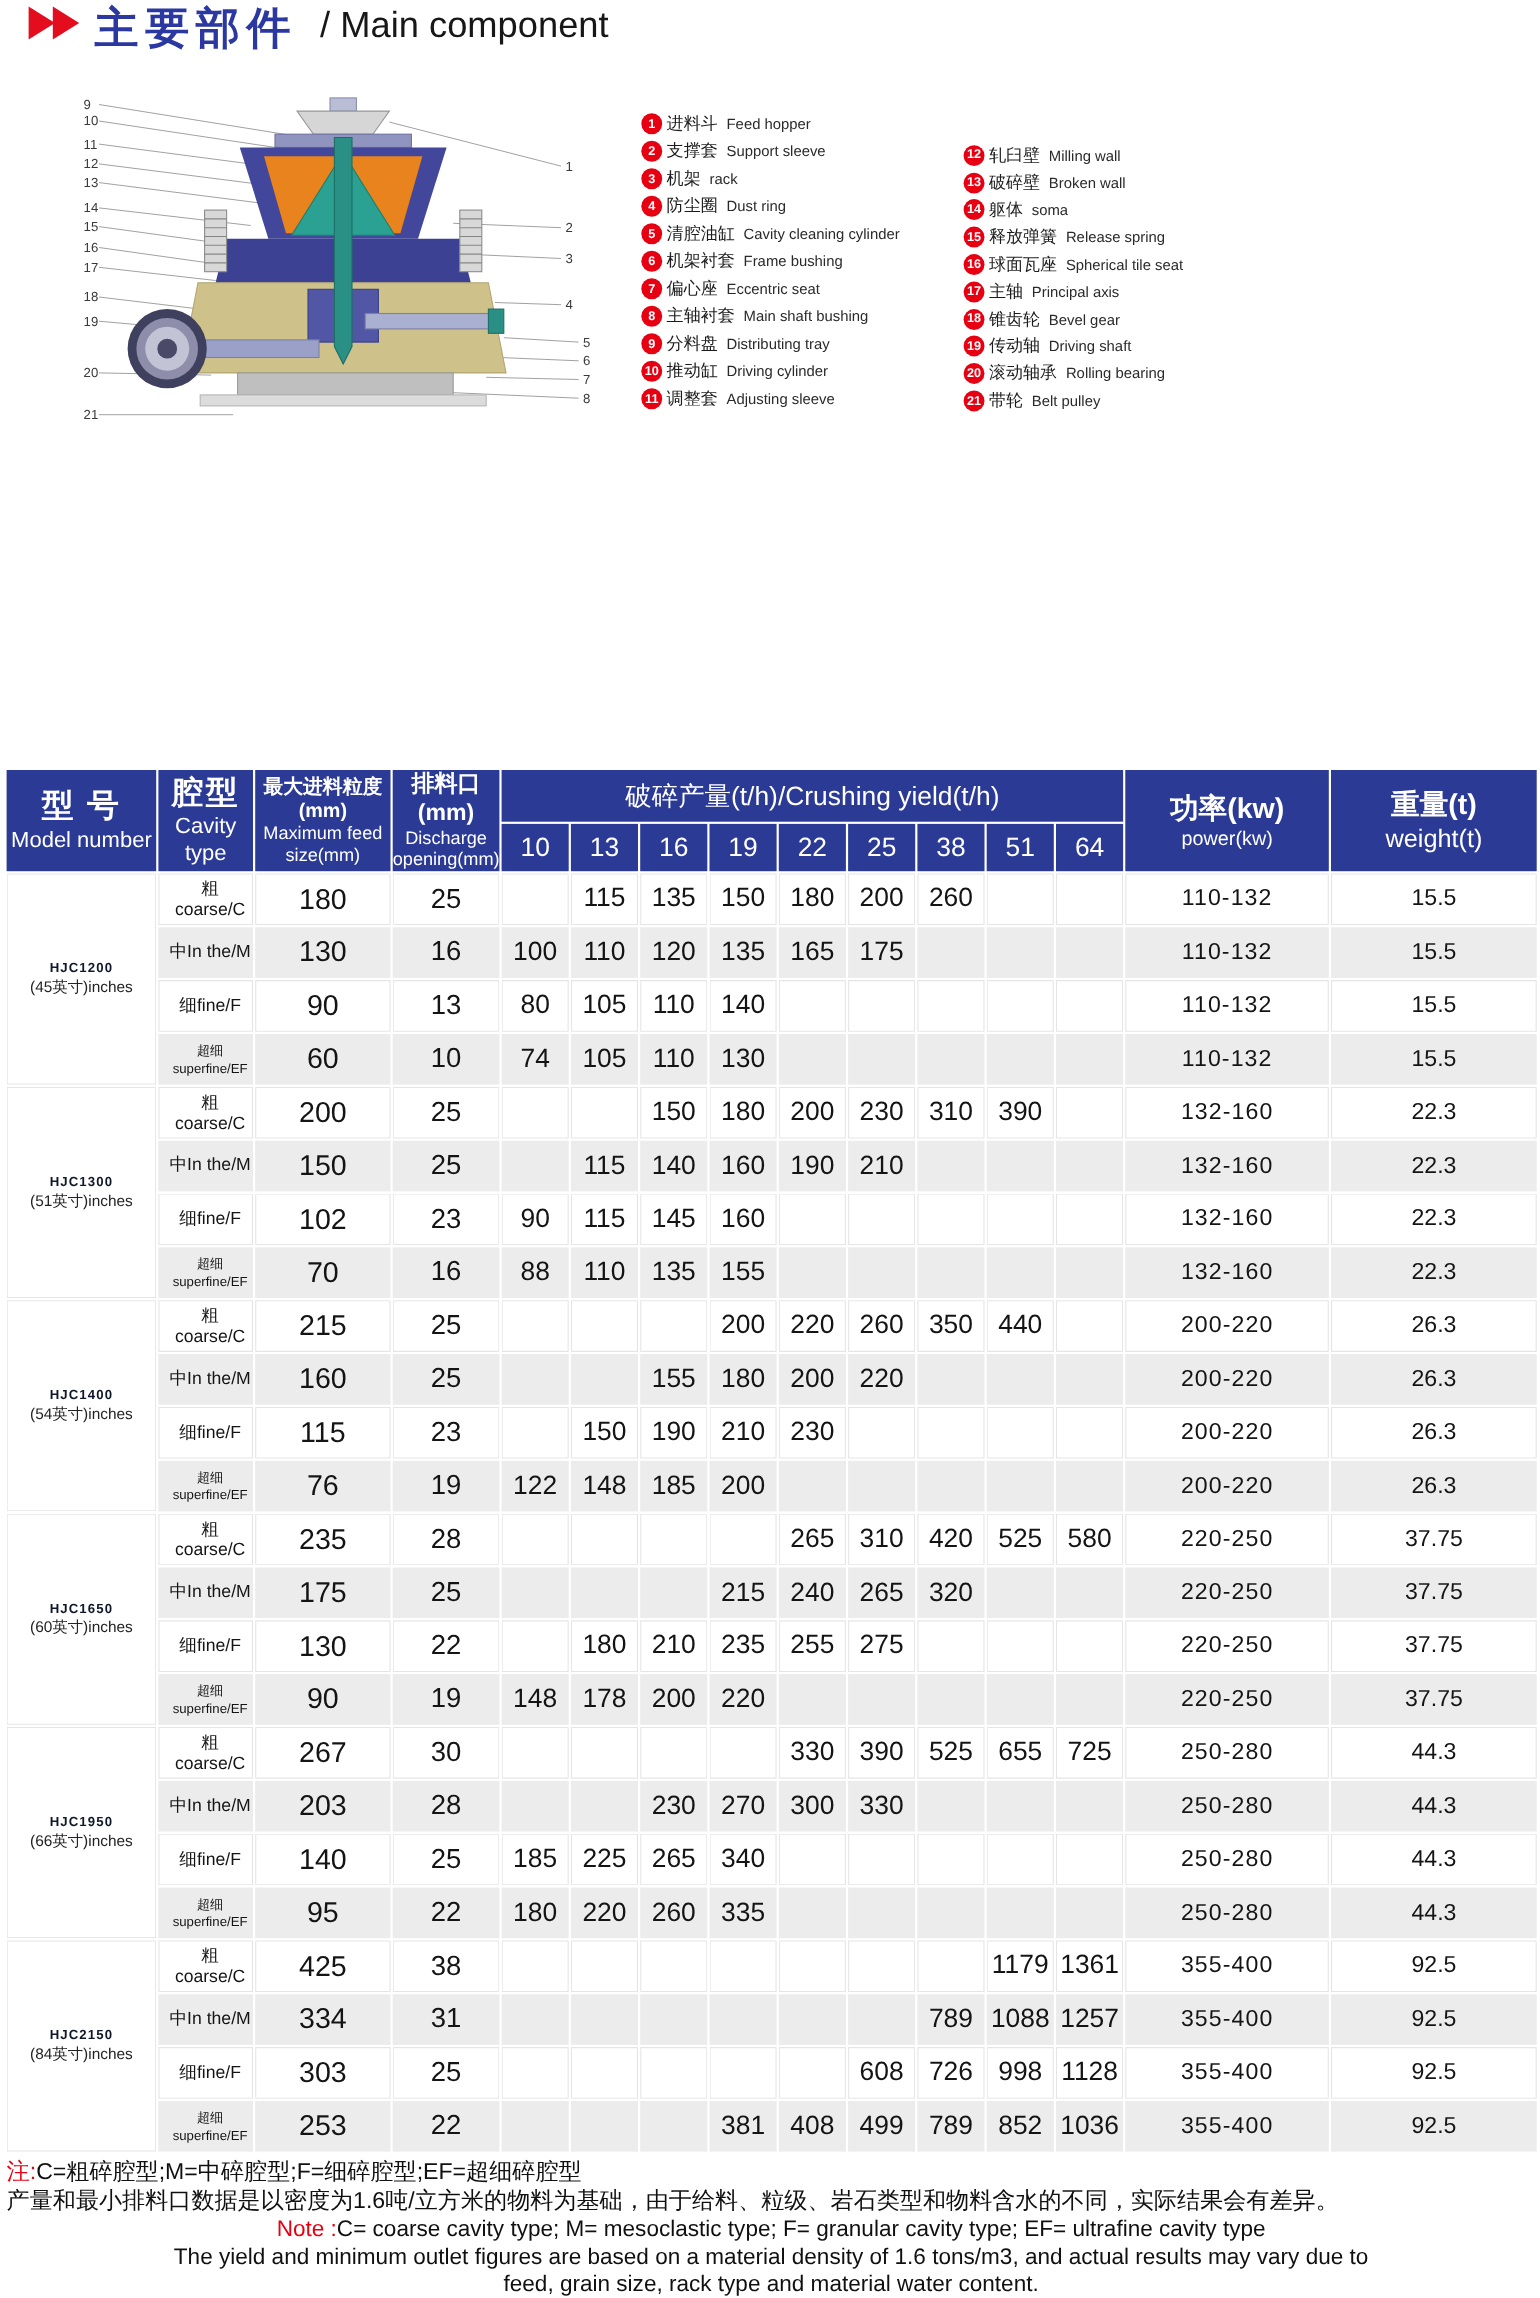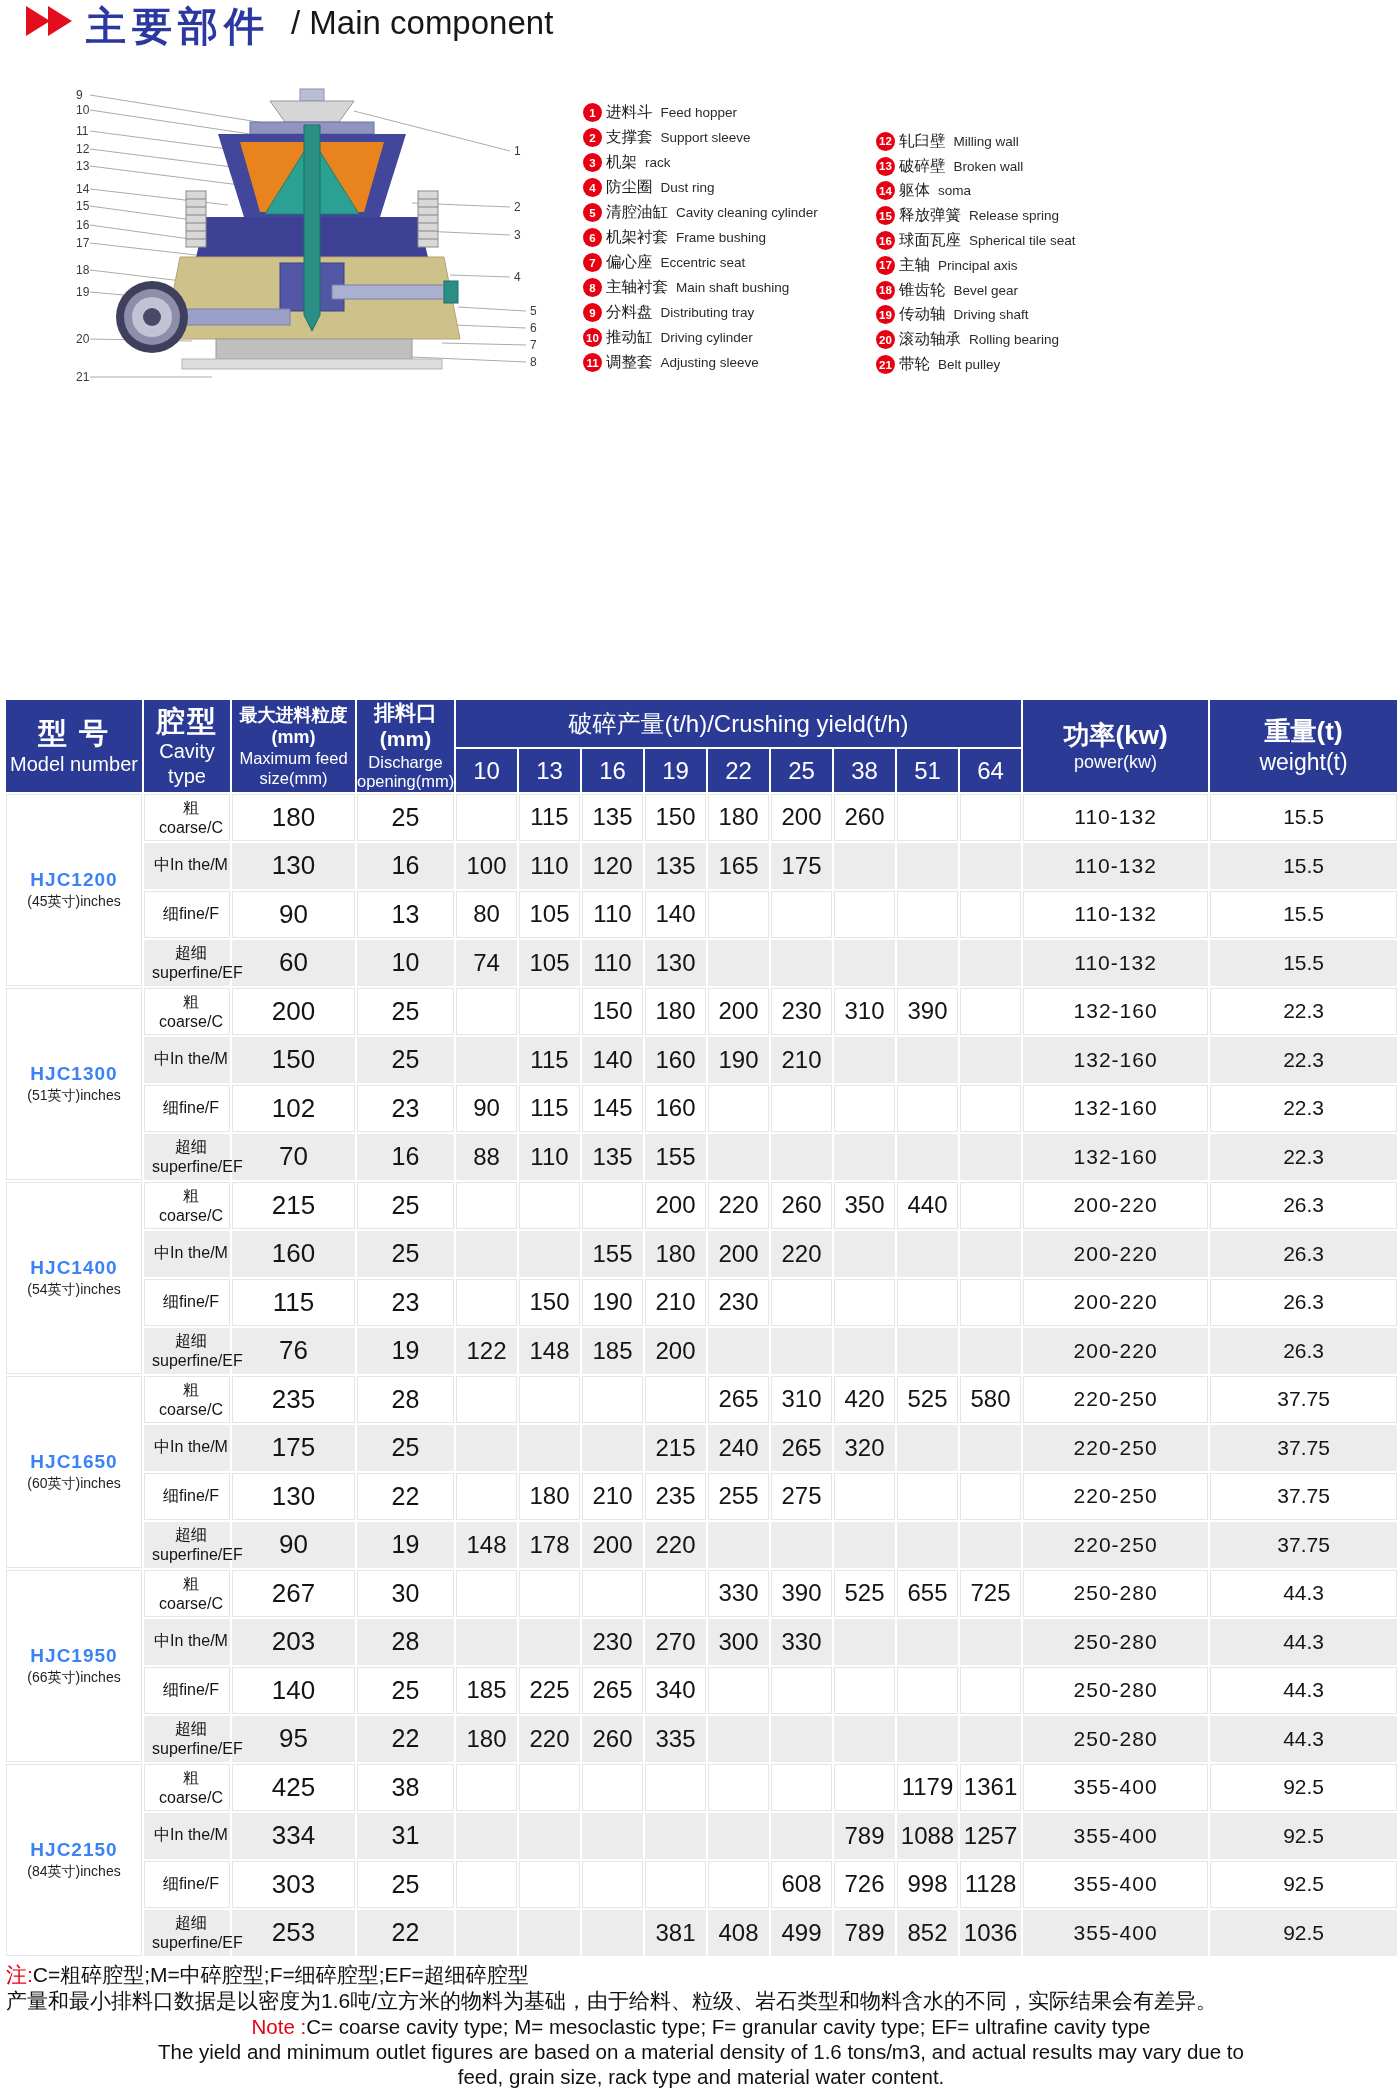--- a/index.html
+++ b/index.html
@@ -48,24 +48,24 @@
   .th-yield{font-size:24px;}
   .th-num{font-size:24px;}
   .th-power .th-zh,.th-weight .th-zh{font-size:26px;letter-spacing:0;}
   .th-power .th-en{font-size:18px;}
   .th-weight .th-en{font-size:23px;}
 
   .param-table td{height:46.5px;text-align:center;vertical-align:middle;padding:0;
     box-shadow:inset 0 0 0 1px rgba(0,0,0,0.10);background:#fff;color:#141414;}
   tr.odd td{background:#ececec;box-shadow:none;}
   td.td-model{background:#fff !important;box-shadow:inset 0 0 0 1px rgba(0,0,0,0.10) !important;}
-  .model-name{font-size:19px;font-weight:bold;letter-spacing:1px;color:#3b82f6;}
+  .model-name{font-size:12px;font-weight:bold;letter-spacing:1px;color:#0f172a;}
   .model-size{font-size:14px;color:#222;margin-top:2px;}
   .td-cavity{font-size:16px;text-align:left;padding-left:8px !important;}
-  .td-cavity.sm{font-size:16px;}
+  .td-cavity.sm{font-size:12px;}
   .td-feed{font-size:26px;}
   .td-dis{font-size:25px;}
   .td-yield{font-size:24px;}
   .td-power{font-size:21px;letter-spacing:1px;}
   .td-weight{font-size:21px;}
 
   
   .notes{position:absolute;left:6px;top:1962px;width:1390px;}
   .note-line{line-height:26px;color:#101010;}
   .note-line.zh{font-size:21px;}

